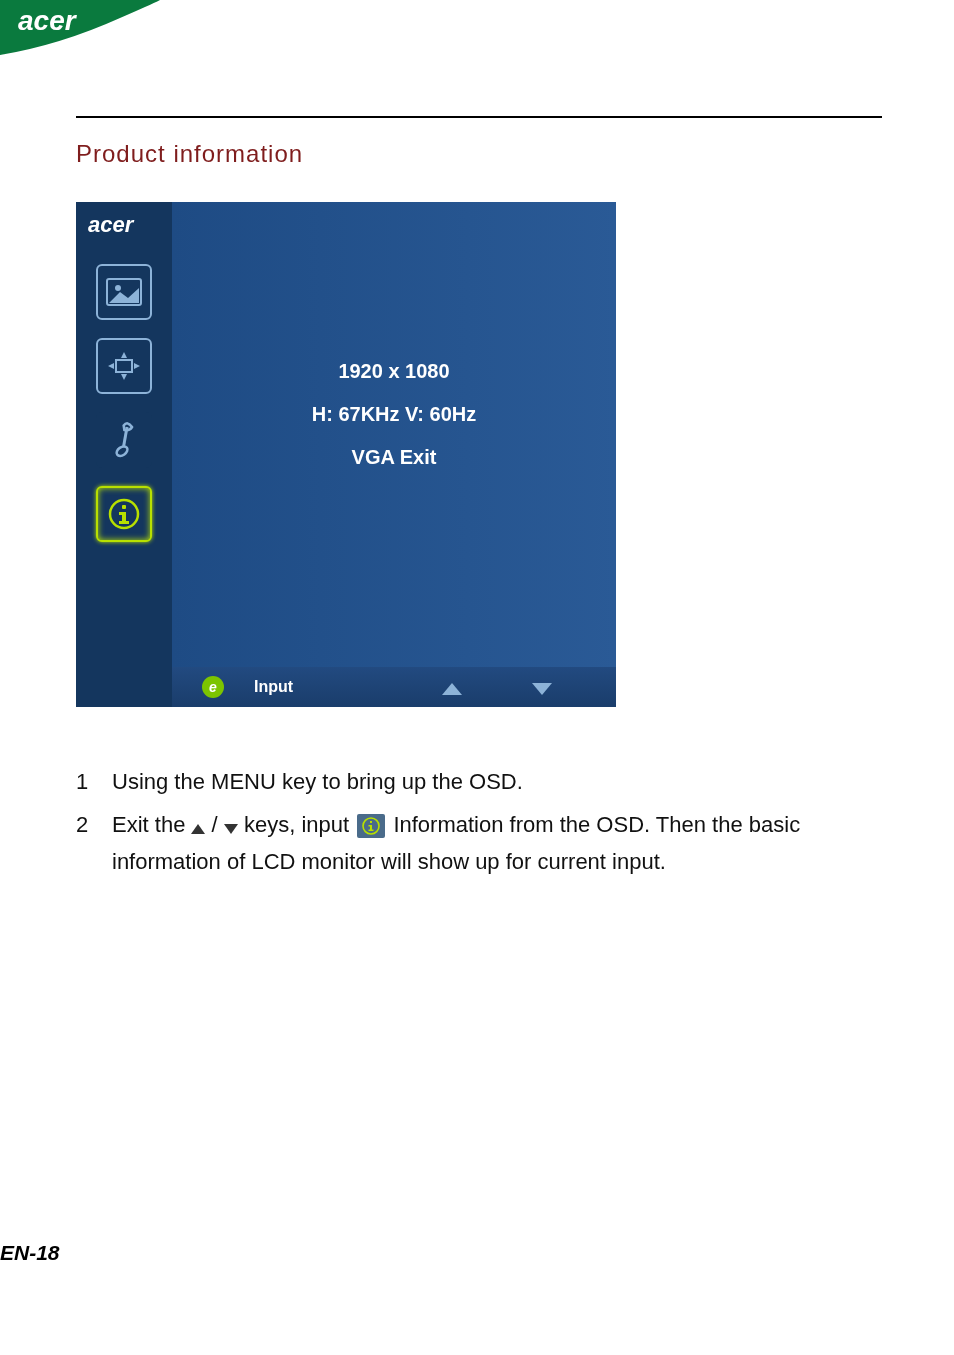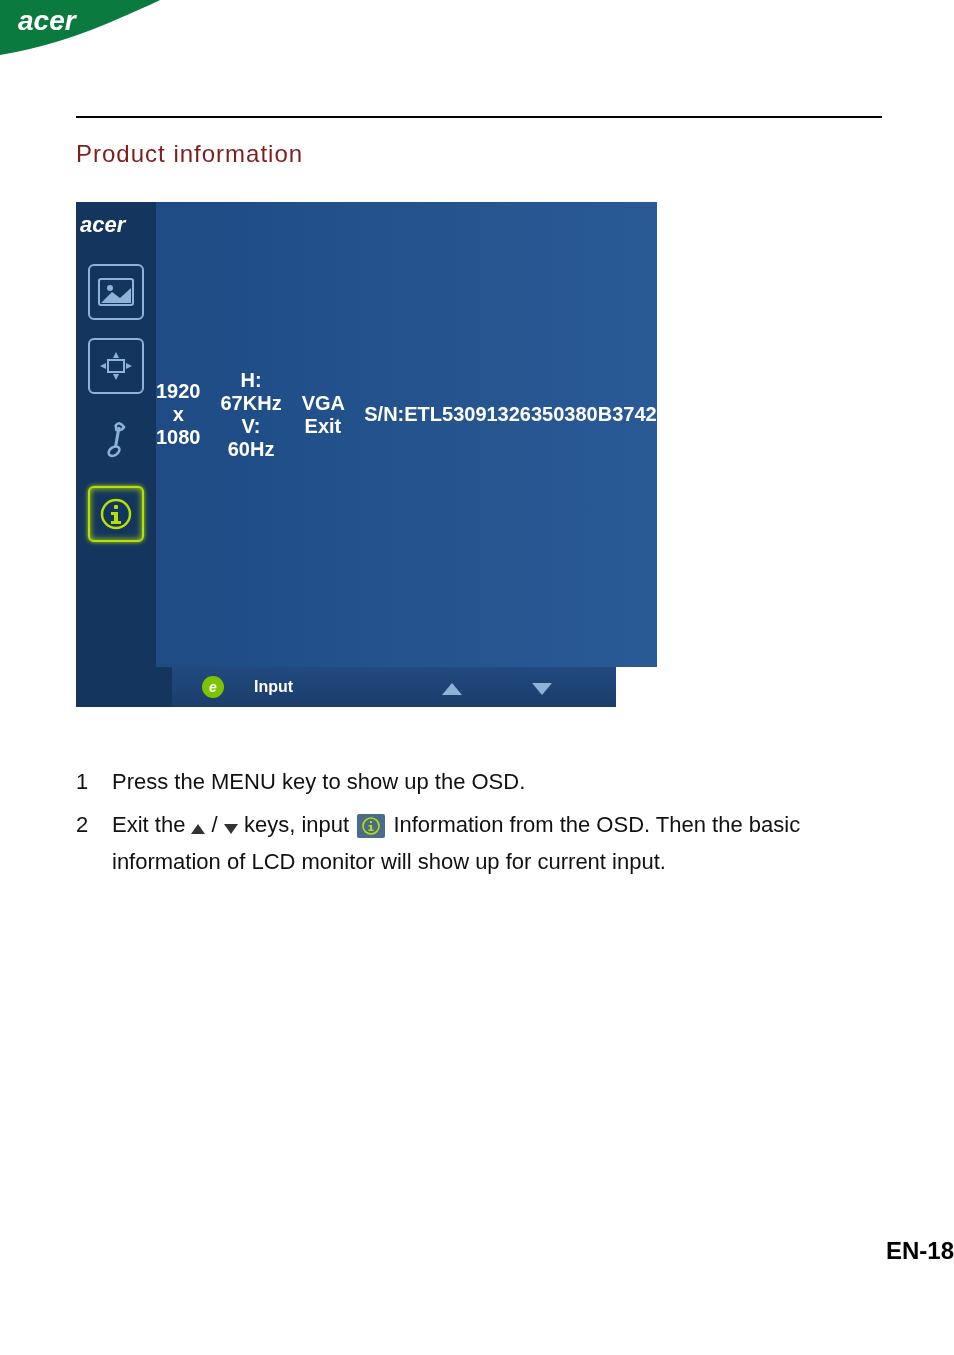--- a/index.html
+++ b/index.html
@@ -73,21 +73,21 @@
   .osd-icon svg { display: block; }
   .osd-icon.selected {
     border-color: #b8e000;
     box-shadow: 0 0 6px #b8e000 inset, 0 0 4px #b8e000;
   }
   .osd-main {
     flex: 1;
     background: linear-gradient(to right, #1e4b84, #2a5a96);
     color: #fff;
     display: flex;
-    flex-direction: row;
+    flex-direction: column;
     align-items: center;
     justify-content: center;
     font-weight: 700;
     font-size: 20px;
     gap: 20px;
     padding-bottom: 40px;
   }
   .osd-main div { text-align: center; }
   .osd-bottom {
     height: 40px;
@@ -164,23 +164,24 @@
     justify-content: center;
     vertical-align: middle;
     border-radius: 2px;
     margin: 0 2px;
   }
   .page-num {
     position: absolute;
     bottom: 90px;
     left: 0;
     width: 100%;
-    text-align: right;
-    font-weight: 700;
-    font-size: 24px;
+    text-align: left;
+    font-weight: 700;
+    font-size: 21px;
+    font-style: italic;
   }
 </style>
 </head>
 <body>
 
 <div class="header-swoosh">
   <svg width="160" height="70" viewBox="0 0 160 70">
     <path d="M 0 0 L 160 0 Q 150 5 120 18 Q 60 45 0 55 Z" fill="#0a7a3e"></path>
     <text x="18" y="30" font-family="Arial" font-size="28" font-style="italic" font-weight="700" fill="#ffffff">acer</text>
   </svg>
@@ -230,21 +231,20 @@
           <rect x="16" y="16" width="4" height="11" fill="#b8e000"></rect>
           <rect x="13" y="16" width="5" height="3" fill="#b8e000"></rect>
           <rect x="13" y="25" width="10" height="3" fill="#b8e000"></rect>
         </svg>
       </div>
     </div>
     <div class="osd-main">
       <div>1920 x 1080</div>
       <div>H: 67KHz   V: 60Hz</div>
       <div>VGA Exit</div>
-      <div>S/N:ETL53091326350380B3742</div>
     </div>
   </div>
   <div class="osd-bottom">
     <div class="osd-bottom-left"></div>
     <div class="osd-bottom-right">
       <span class="eco-icon">e</span>
       <span class="exit-label">Input</span>
       <span class="arrow-up-b">
         <svg width="20" height="12" viewBox="0 0 20 12">
             <path d="M 10 0 L 20 12 L 0 12 Z" fill="#8db3d8"></path>
@@ -256,21 +256,21 @@
           </svg>
       </span>
     </div>
   </div>
 </div>
 
 <div class="instructions">
   <ol>
     <li>
       <span class="num">1</span>
-      <span class="txt">Press the MENU key to show up the OSD.</span>
+      <span class="txt">Using the MENU key to bring up the OSD.</span>
     </li>
     <li>
       <span class="num">2</span>
       <span class="txt">
         <span>Exit the </span>
         <span class="inline-tri"><svg width="14" height="10" viewBox="0 0 14 10">
               <path d="M 7 0 L 14 10 L 0 10 Z" fill="#333"></path>
             </svg></span>
         <span> / </span>
         <span class="inline-tri"><svg width="14" height="10" viewBox="0 0 14 10">

